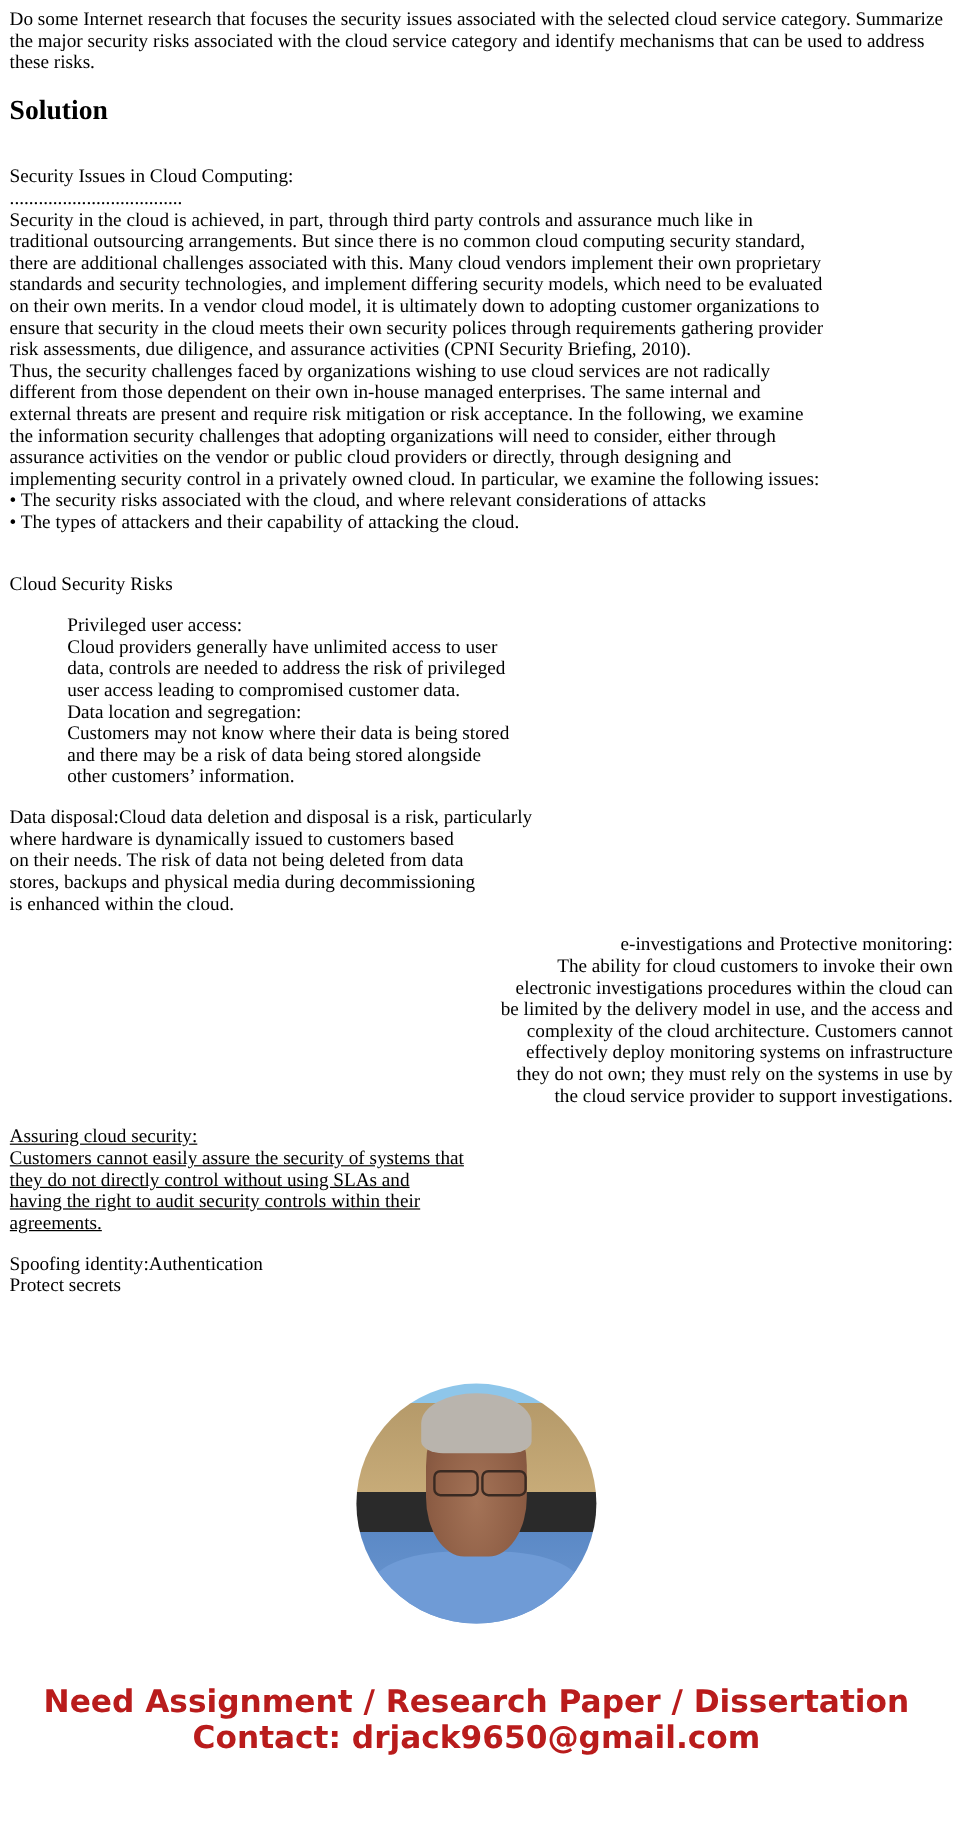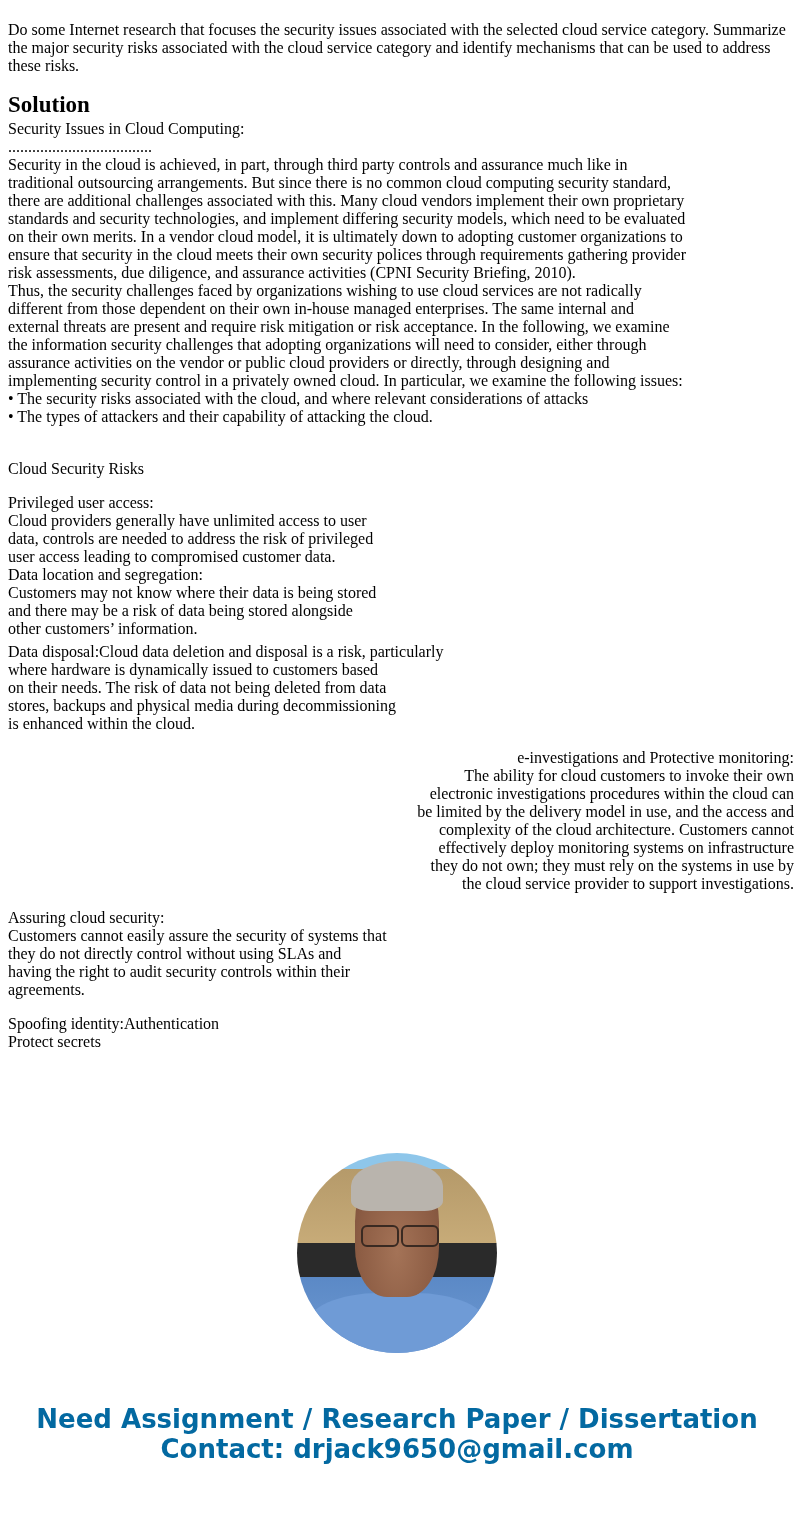--- a/index.html
+++ b/index.html
@@ -1,18 +1,18 @@
 <!DOCTYPE html>
 <html><head>
 <meta charset="utf-8">
 <style>
   html, body { margin: 0; padding: 0; background: #ffffff; }
   body { width: 794px; height: 1523px; position: relative; overflow: hidden; color: #000; }
   .content {
-    position: absolute; left: 8px; top: 13px; width: 786px; height: 1122px; overflow: hidden;
+    position: absolute; left: 8px; top: 0; width: 786px; height: 1122px; overflow: hidden;
     font-family: "Liberation Serif", serif; font-size: 16px; line-height: 18px;
   }
   .question { margin: 8px 0 0 0; width: 780px; }
   h3.solution-heading { font-family: "Liberation Serif", serif; font-size: 23px; font-weight: bold; margin: 19px 0 0 0; line-height: 22px; }
   .para { margin: 18px 0 0 0; white-space: pre-line; }
   .para.tight { margin-top: 0; }
   .gap-lg { margin-top: 34px; }
   .avatar-wrap {
     position: absolute; left: 297px; top: 1153px; width: 200px; height: 200px;
     border-radius: 50%; overflow: hidden;
@@ -31,74 +31,74 @@
     position: absolute; top: 72px; width: 34px; height: 18px; border: 2px solid #3a2a22; border-radius: 6px;
   }
   .avatar-glasses-l { left: 64px; }
   .avatar-glasses-r { left: 104px; }
   .avatar-shirt {
     position: absolute; left: 10px; top: 140px; width: 180px; height: 80px;
     border-radius: 40% 40% 0 0; background: #6f9bd6;
   }
   .footer {
     position: absolute; left: 0; top: 1404px; width: 794px; text-align: center;
-    font-family: "DejaVu Sans", sans-serif; font-weight: bold; font-size: 26px; line-height: 30px; color: #0369a1;
+    font-family: "DejaVu Sans", sans-serif; font-weight: bold; font-size: 26px; line-height: 30px; color: #b91c1c;
   }
 </style>
 </head>
 <body>
 
 <div class="content">
   <div class="question">Do some Internet research that focuses the security issues associated with the selected cloud service category. Summarize the major security risks associated with the cloud service category and identify mechanisms that can be used to address these risks.</div>
 
   <h3 class="solution-heading">Solution</h3>
 
-  <div class="para" style="margin-top:4px;">Security Issues in Cloud Computing:</div>
+  <div class="para" style="margin-top:36px;">Security Issues in Cloud Computing:</div>
   <div class="para tight">....................................</div>
   <div class="para tight">Security in the cloud is achieved, in part, through third party controls and assurance much like in
 traditional outsourcing arrangements. But since there is no common cloud computing security standard,
 there are additional challenges associated with this. Many cloud vendors implement their own proprietary
 standards and security technologies, and implement differing security models, which need to be evaluated
 on their own merits. In a vendor cloud model, it is ultimately down to adopting customer organizations to
 ensure that security in the cloud meets their own security polices through requirements gathering provider
 risk assessments, due diligence, and assurance activities (CPNI Security Briefing, 2010).</div>
   <div class="para tight">Thus, the security challenges faced by organizations wishing to use cloud services are not radically
 different from those dependent on their own in-house managed enterprises. The same internal and
 external threats are present and require risk mitigation or risk acceptance. In the following, we examine
 the information security challenges that adopting organizations will need to consider, either through
 assurance activities on the vendor or public cloud providers or directly, through designing and
 implementing security control in a privately owned cloud. In particular, we examine the following issues:</div>
   <div>
     <div class="para tight">• The security risks associated with the cloud, and where relevant considerations of attacks</div>
     <div class="para tight">• The types of attackers and their capability of attacking the cloud.</div>
   </div>
 
   <div class="para gap-lg">Cloud Security Risks</div>
-  <div class="para" style="margin-top:16px;">Privileged user access:
+  <div class="para" style="margin-top:16px;margin-left:48px;">Privileged user access:
 Cloud providers generally have unlimited access to user
 data, controls are needed to address the risk of privileged
 user access leading to compromised customer data.
 Data location and segregation:
 Customers may not know where their data is being stored
 and there may be a risk of data being stored alongside
 other customers’ information.</div>
-  <div class="para" style="margin-top:5px;">Data disposal:Cloud data deletion and disposal is a risk, particularly
+  <div class="para" style="margin-top:16px;">Data disposal:Cloud data deletion and disposal is a risk, particularly
 where hardware is dynamically issued to customers based
 on their needs. The risk of data not being deleted from data
 stores, backups and physical media during decommissioning
 is enhanced within the cloud.</div>
   <div class="para" style="margin-top:16px;text-align:right;">e-investigations and Protective monitoring:
 The ability for cloud customers to invoke their own
 electronic investigations procedures within the cloud can
 be limited by the delivery model in use, and the access and
 complexity of the cloud architecture. Customers cannot
 effectively deploy monitoring systems on infrastructure
 they do not own; they must rely on the systems in use by
 the cloud service provider to support investigations.</div>
-  <div class="para" style="margin-top:16px;">Assuring cloud security:
+  <div class="para" style="margin-top:16px;text-decoration:underline;">Assuring cloud security:
 Customers cannot easily assure the security of systems that
 they do not directly control without using SLAs and
 having the right to audit security controls within their
 agreements.</div>
 
   <div class="para" style="margin-top:16px;">Spoofing identity:Authentication
 Protect secrets</div>
 </div>
 
 <div class="avatar-wrap">

